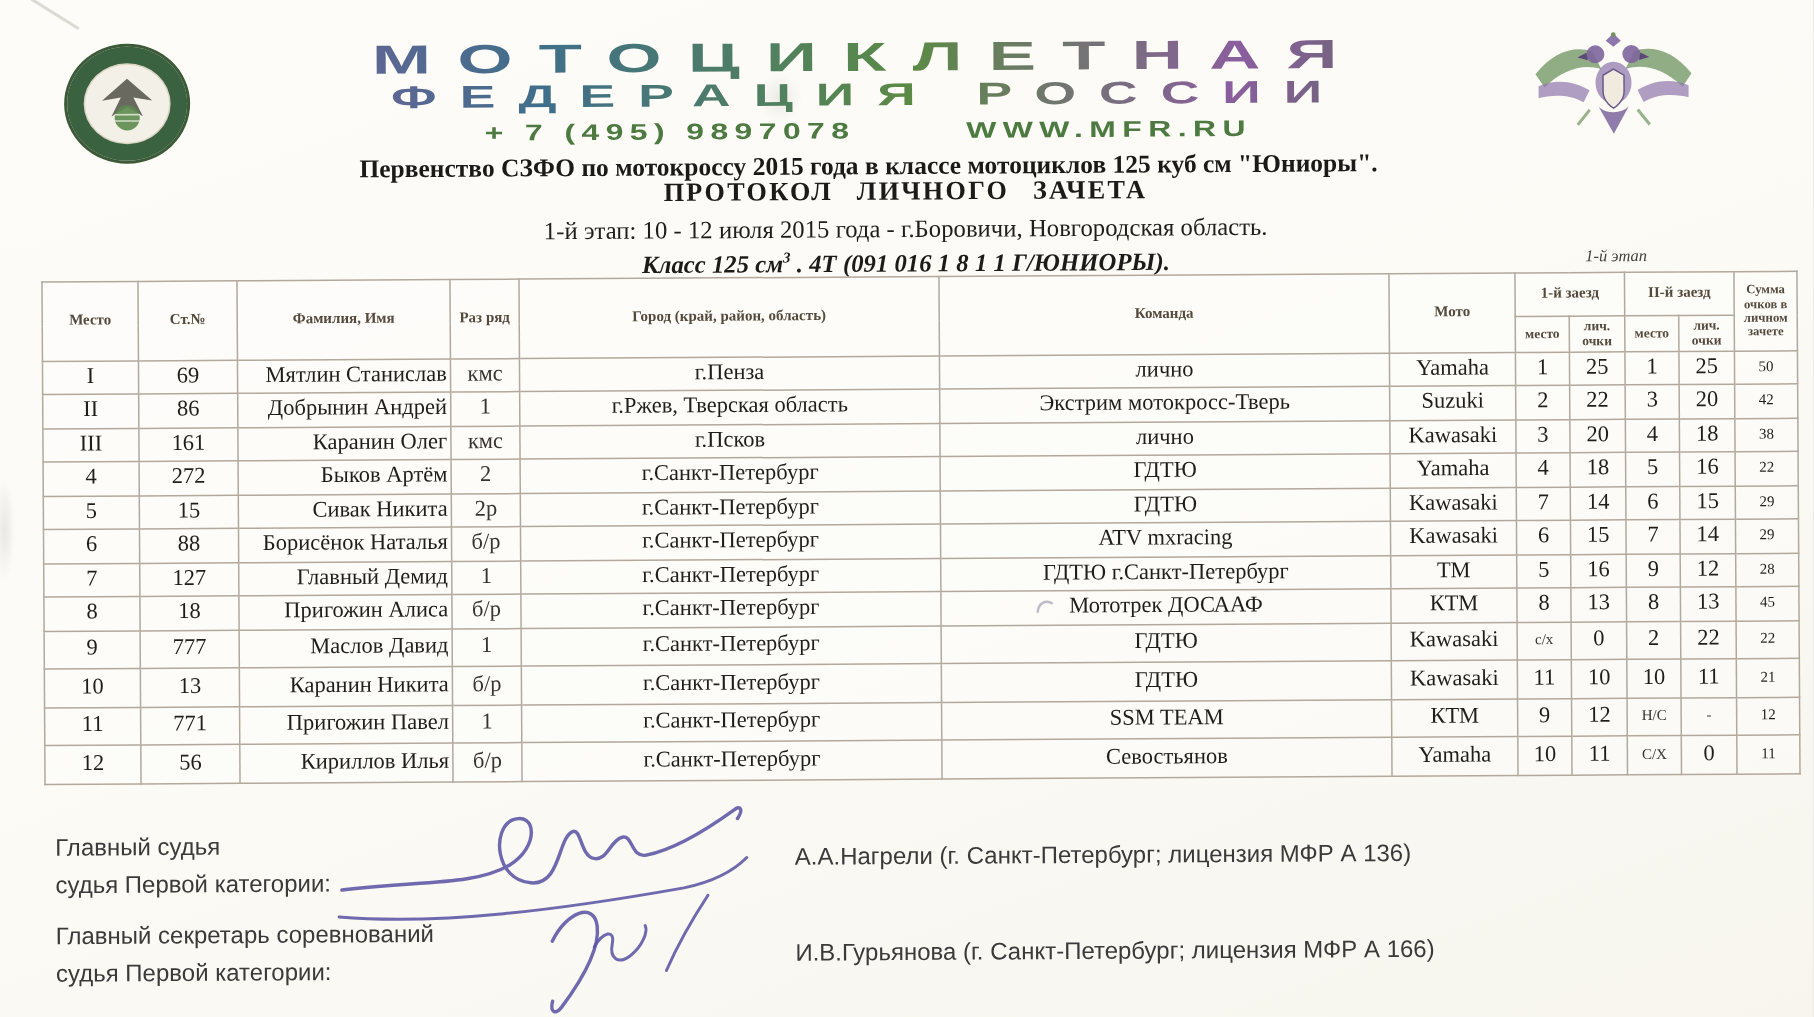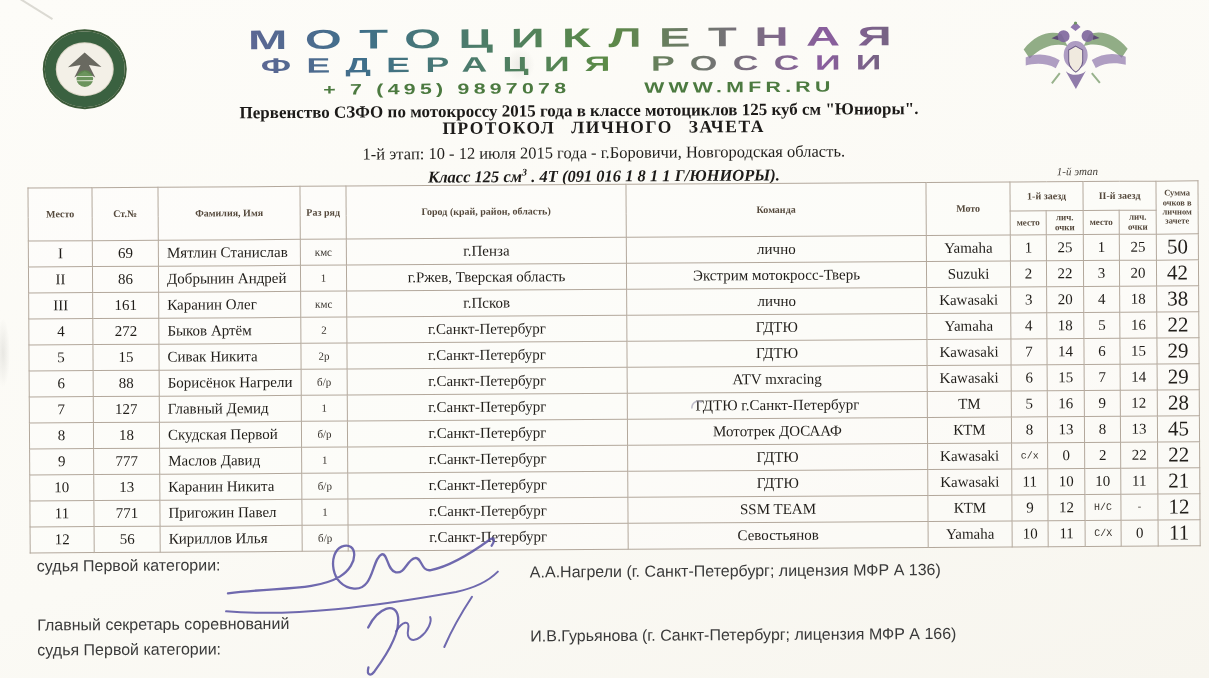--- a/index.html
+++ b/index.html
@@ -66,24 +66,24 @@
   .protocol th,.protocol td{border:1px solid #b3a89c;overflow:hidden;white-space:nowrap;}
   .protocol thead th{
     font-size:10px;font-weight:bold;color:#55493c;white-space:normal;
     line-height:1.15;padding:1px 2px;vertical-align:middle;
   }
   .protocol thead tr.h1 th{height:26px;}
   .protocol thead tr.h2 th{height:16px;font-size:9px;}
   .protocol thead th.th-total{font-size:8.5px;line-height:1.1;font-family:Liberation Serif, serif;}
   .protocol tbody td{font-size:15px;color:#211e1a;text-align:center;height:21.5px;padding:0 2px;}
   .protocol tbody tr:nth-child(n+9) td{height:24.5px;}
-  .protocol td.col-name{text-align:left;padding-left:8px;}
-  .protocol td.tiny{font-size:11px;color:#39342e;}
-  .protocol td.tiny2{font-size:10px;color:#39342e;font-family:Liberation Mono, monospace;}
-  .protocol td.col-sum{font-size:21px;}
+  .protocol td.col-name{text-align:right;padding-left:8px;}
+  .protocol td.tiny{font-size:15px;color:#39342e;}
+  .protocol td.tiny2{font-size:10px;color:#39342e;}
+  .protocol td.col-sum{font-size:10px;}
 
   
   .sig-label{position:absolute;left:35px;font-family:"Liberation Sans",sans-serif;
     font-size:16px;line-height:1.55;color:#3a3a3a;}
   .sig-name{position:absolute;left:528px;font-family:"Liberation Sans",sans-serif;
     font-size:16px;color:#3a3a3a;}
   .sig-svg{position:absolute;}
   .sig-stroke{fill:none;stroke:#5b54a4;stroke-linecap:round;stroke-linejoin:round;opacity:.88;}
 </style>
 </head>
@@ -242,21 +242,21 @@
             <td class="col-moto">Kawasaki</td>
             <td class="col-m1">7</td>
             <td class="col-p1">14</td>
             <td class="col-m2">6</td>
             <td class="col-p2">15</td>
             <td class="col-sum">29</td>
           </tr>
           <tr>
             <td class="col-place">6</td>
             <td class="col-num">88</td>
-            <td class="col-name">Борисёнок Нагрели</td>
+            <td class="col-name">Борисёнок Наталья</td>
             <td class="col-grade tiny">б/р</td>
             <td class="col-city">г.Санкт-Петербург</td>
             <td class="col-team">ATV mxracing</td>
             <td class="col-moto">Kawasaki</td>
             <td class="col-m1">6</td>
             <td class="col-p1">15</td>
             <td class="col-m2">7</td>
             <td class="col-p2">14</td>
             <td class="col-sum">29</td>
           </tr>
@@ -270,21 +270,21 @@
             <td class="col-moto">ТМ</td>
             <td class="col-m1">5</td>
             <td class="col-p1">16</td>
             <td class="col-m2">9</td>
             <td class="col-p2">12</td>
             <td class="col-sum">28</td>
           </tr>
           <tr>
             <td class="col-place">8</td>
             <td class="col-num">18</td>
-            <td class="col-name">Скудская Первой</td>
+            <td class="col-name">Пригожин Алиса</td>
             <td class="col-grade tiny">б/р</td>
             <td class="col-city">г.Санкт-Петербург</td>
             <td class="col-team">Мототрек ДОСААФ</td>
             <td class="col-moto">КТМ</td>
             <td class="col-m1">8</td>
             <td class="col-p1">13</td>
             <td class="col-m2">8</td>
             <td class="col-p2">13</td>
             <td class="col-sum">45</td>
           </tr>
@@ -345,20 +345,21 @@
             <td class="col-sum">11</td>
           </tr>
         </tbody>
     </table>
 
     <svg class="artifact" style="left:688px;top:398px" width="16" height="14" viewBox="0 0 16 14">
       <path d="M3 11 C3 5 8 2 13 5" fill="none" stroke="#8a87a0" stroke-width="1.6" opacity="0.55"></path>
     </svg>
 
     <div class="sig-label" style="top:551px">
+      <div>Главный судья</div>
       <div>судья Первой категории:</div>
     </div>
     <div class="sig-name" style="top:563px">А.А.Нагрели (г. Санкт-Петербург; лицензия МФР А 136)</div>
 
     <div class="sig-label" style="top:610px">
       <div>Главный секретарь соревнований</div>
       <div>судья Первой категории:</div>
     </div>
     <div class="sig-name" style="top:627px">И.В.Гурьянова (г. Санкт-Петербург; лицензия МФР А 166)</div>
 

